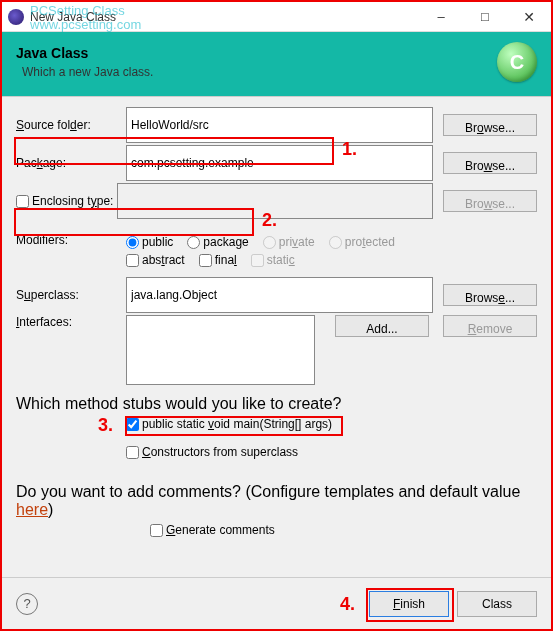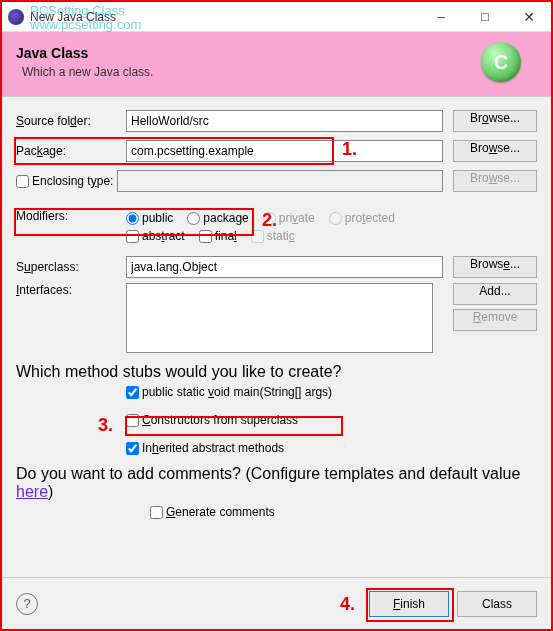--- a/index.html
+++ b/index.html
@@ -3,42 +3,42 @@
 <meta charset="utf-8">
 <style>
   * { box-sizing: border-box; font-family: "Segoe UI", Tahoma, sans-serif; }
   body { margin: 0; background: #fff; font-size: 12px; color: #000; }
   .window { width: 553px; height: 631px; border: 2px solid #e00; position: relative; background: #f0f0f0; }
   .titlebar { height: 30px; background: #fff; display: flex; align-items: center; padding: 0 0 0 6px; border-bottom: 1px solid #ddd; }
   .titlebar .tb-icon { width: 16px; height: 16px; border-radius: 50%; background: radial-gradient(circle at 40% 40%, #6a5acd, #2a1a6b); margin-right: 6px; }
   .titlebar .title { flex: 1; font-size: 12px; color: #333; }
   .tb-btn { width: 44px; height: 30px; display: flex; align-items: center; justify-content: center; font-size: 13px; color: #333; }
   .tb-btn.close { font-size: 14px; }
-  .banner { background: #f9a8d4; padding: 10px 30px 14px 14px; border-bottom: 1px solid #ccc; display: flex; align-items: center; position: relative; }
+  .banner { background: #14b8a6; padding: 10px 14px 14px 14px; border-bottom: 1px solid #ccc; display: flex; align-items: center; position: relative; }
   .banner-text { flex: 1; }
   .banner-title { font-size: 14px; font-weight: bold; margin-bottom: 4px; }
   .banner-sub { font-size: 12px; color: #333; margin-left: 6px; }
   .banner-icon { width: 40px; height: 40px; border-radius: 50%; background: radial-gradient(circle at 35% 30%, #bfffbf, #2aa52a); display:flex; align-items:center; justify-content:center; color:#fff; font-weight:bold; font-size:20px; box-shadow: inset -2px -2px 4px rgba(0,0,0,.2), 0 1px 2px rgba(0,0,0,.3); }
   .watermark { position: absolute; top: 2px; left: 28px; font-size: 18px; font-weight: bold; color: rgba(0,180,200,.55); pointer-events:none; line-height: 1.1; }
   .watermark span { display:block; font-size:13px; color: rgba(0,180,200,.55); font-weight: normal; }
   .form { padding: 10px 14px 4px 14px; background: #f0f0f0; }
   .row { display: flex; align-items: center; min-height: 28px; margin-bottom: 2px; }
   .lbl { width: 110px; font-size: 12px; color: #000; }
-  .field { flex: 1; height: 22px; border: 1px solid #888; background: #fff; padding: 2px 4px; font-size: 12px; color: #000; }
+  .field { flex: 1; height: 36px; border: 1px solid #888; background: #fff; padding: 2px 4px; font-size: 12px; color: #000; }
   .field.ro { background: #f0f0f0; color: #888; }
-  .btn { width: 84px; height: 22px; margin-left: 10px; background: #e8e8e8; border: 1px solid #aaa; font-size: 12px; display:flex; align-items:flex-start; justify-content:center; }
+  .btn { width: 94px; height: 22px; margin-left: 10px; background: #e8e8e8; border: 1px solid #aaa; font-size: 12px; display:flex; align-items:flex-end; justify-content:center; }
   .btn.disabled { color: #999; }
   .mods { display:flex; align-items:center; gap: 14px; flex-wrap: wrap; padding: 2px 0; }
   .radio, .check { display:flex; align-items:center; gap:3px; font-size:12px; }
   .radio input, .check input { margin:0; }
   .radio.disabled, .check.disabled { color:#999; }
   .ta { flex:1; height: 70px; border:1px solid #888; background:#fff; }
-  .vstack { display:flex; flex-direction:column; gap:4px; }
+  .vstack { display:flex; gap:4px; }
   .section-q { font-size:16px; margin:10px 0 4px 0; }
-  .link { color: #6d28d9; text-decoration: underline; cursor: pointer; }
+  .link { color: #c2410c; text-decoration: underline; cursor: pointer; }
   .footer { position:absolute; bottom:0; left:0; right:0; height:52px; border-top:1px solid #ccc; background:#f0f0f0; display:flex; align-items:center; padding: 0 14px; }
   .footer .help { width:22px; height:22px; border:1.5px solid #777; border-radius:50%; color:#555; display:flex; align-items:center; justify-content:center; font-size:13px; }
   .footer .spacer { flex:1; }
   .footer .fbtn { width:80px; height:26px; margin-left:8px; background:#e8e8e8; border:1px solid #aaa; display:flex; align-items:center; justify-content:center; font-size:12px; }
   .footer .fbtn.primary { border:1px solid #2a7de1; background:#e8e8e8; }
   .ann-box { border:2.5px solid #e00; position:absolute; pointer-events:none; }
   .ann-label { position:absolute; color:#e00; font-weight:bold; font-size:18px; pointer-events:none; }
   .u-underline { text-decoration: underline; }
 </style>
 </head>
@@ -163,24 +163,20 @@
     <div class="section-q">Which method stubs would you like to create?</div>
     <div style="margin-left:110px;">
       <label class="check">
           <input type="checkbox" checked="" style=""> 
           <span>public static <span class="u-underline">v</span>oid main(String[] args)</span>
         </label><br>
       <label class="check">
           <input type="checkbox" style=""> 
           <span><span class="u-underline">C</span>onstructors from superclass</span>
         </label><br>
-      <label class="check">
-          <input type="checkbox" checked="" style=""> 
-          <span>In<span class="u-underline">h</span>erited abstract methods</span>
-        </label>
     </div>
 
     <div class="section-q">
       <span>Do you want to add comments? (Configure templates and default value </span><span class="link">here</span><span>)</span>
     </div>
     <div style="margin-left:110px;padding-left:24px;">
       <label class="check">
           <input type="checkbox" style=""> 
           <span><span class="u-underline">G</span>enerate comments</span>
         </label>

